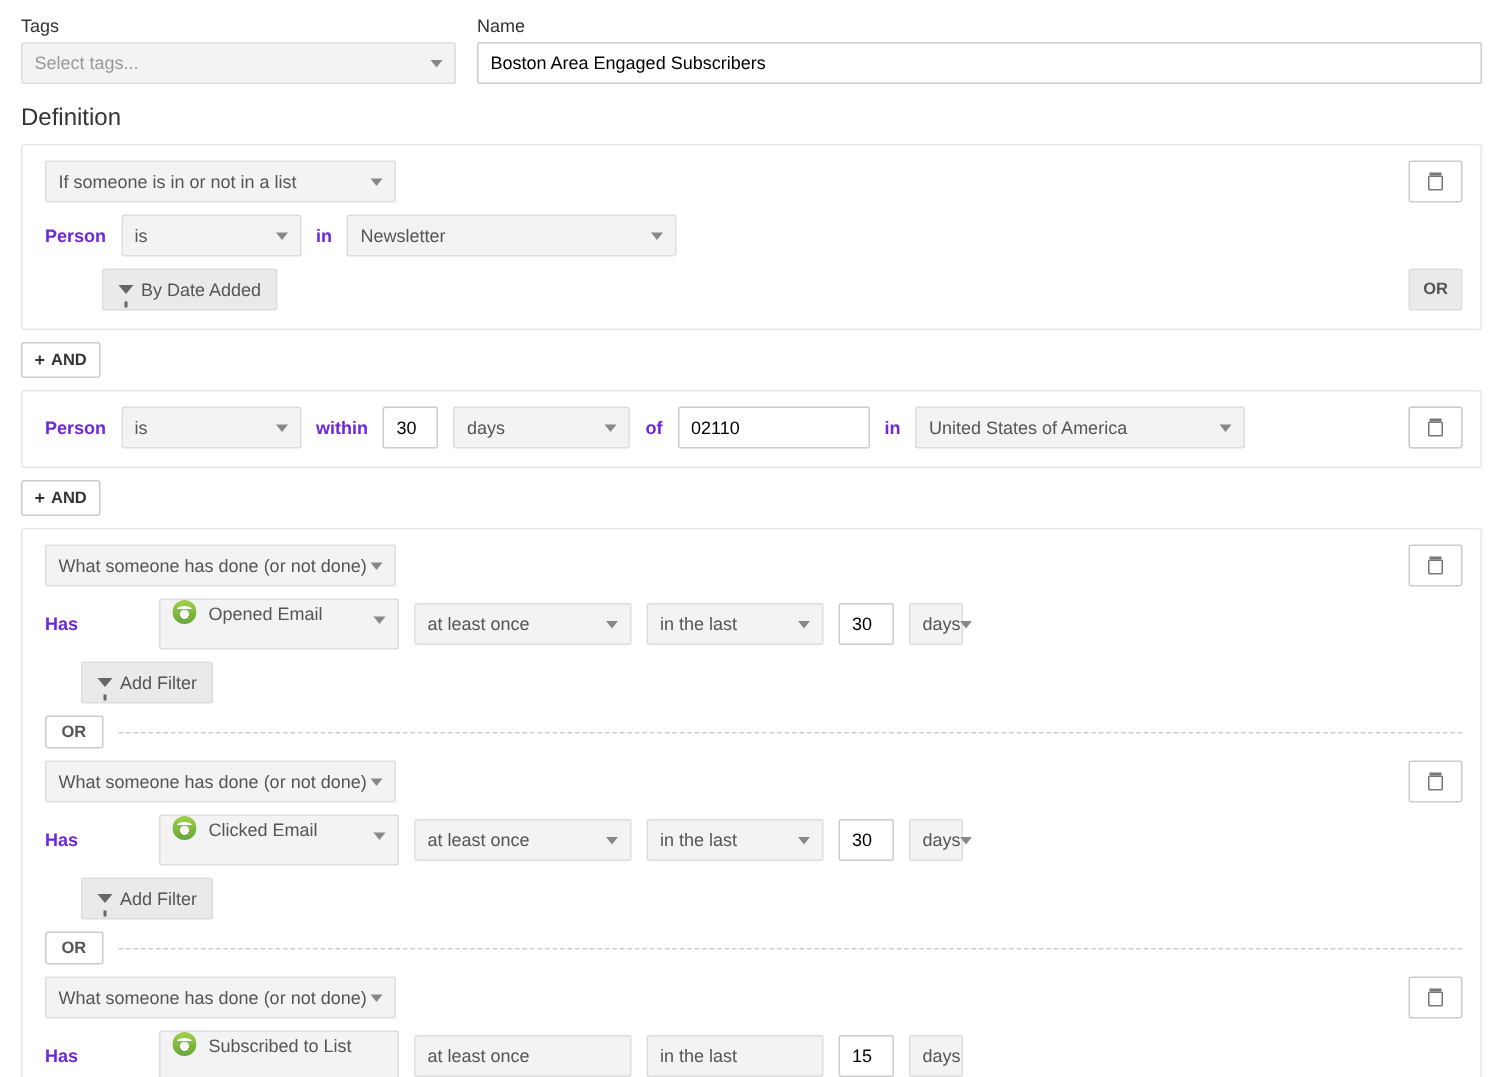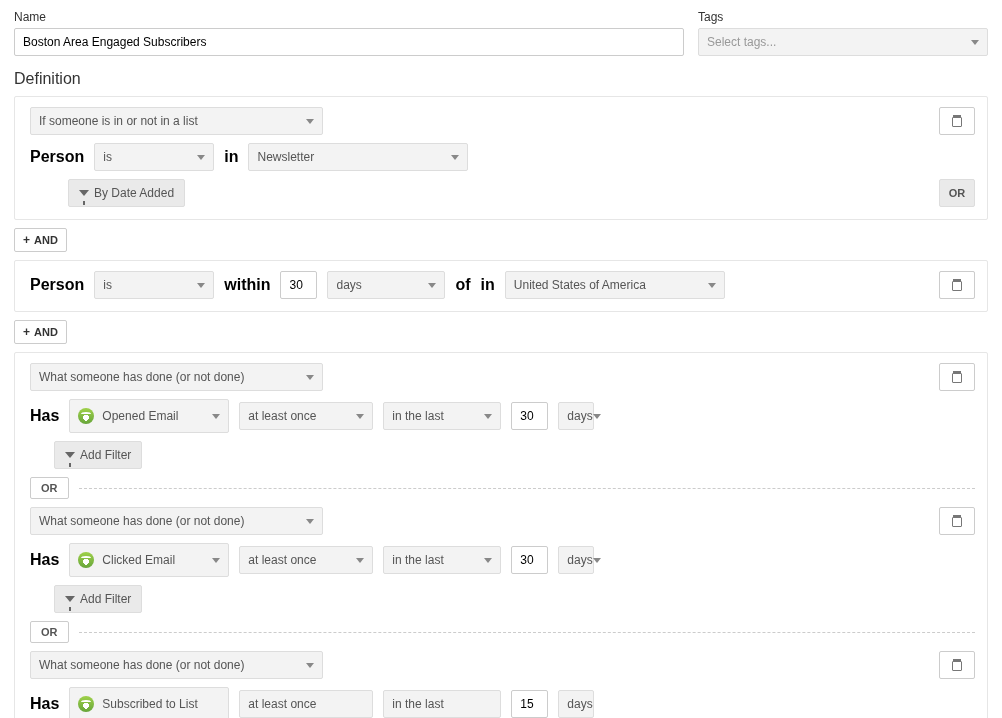--- a/index.html
+++ b/index.html
@@ -4,74 +4,74 @@
   <style>
     * { box-sizing: border-box; margin: 0; padding: 0; }
     body { font-family: -apple-system, BlinkMacSystemFont, "Segoe UI", Helvetica, Arial, sans-serif; font-size: 12px; color: #333; background: #fff; padding: 10px 14px; width: 1002px; }
     .top-row { display: flex; gap: 14px; margin-bottom: 14px; }
     .field-group { display: flex; flex-direction: column; gap: 4px; }
     .field-group.name { flex: 0 0 670px; }
     .field-group.tags { flex: 1; }
     .label { font-size: 12px; color: #333; font-weight:500; }
     .text-input { width: 100%; height: 28px; border: 1px solid #ccc; border-radius: 2px; padding: 0 8px; font-size: 12px; background: #fff; }
     .select-like { display: flex; align-items: center; justify-content: space-between; height: 28px; background: #f3f3f3; border: 1px solid #ddd; border-radius: 2px; padding: 0 8px; font-size: 12px; color: #555; cursor: pointer; }
-    .select-like.wide { width: 293px; }
+    .select-like.wide { width: 234px; }
     .select-like.w120 { width: 120px; }
     .select-like.w118 { width: 118px; }
     .select-like.w220 { width: 220px; }
-    .select-like.w125 { width: 134px; }
+    .select-like.w125 { width: 145px; }
     .select-like.w50 { width: 36px; }
     .chevron-down { display:inline-block; width: 0; height: 0; border-left: 4px solid transparent; border-right: 4px solid transparent; border-top: 5px solid #888; }
     .definition-wrap h2 { font-size: 16px; font-weight: 500; margin-bottom: 8px; }
     .def-block { border: 1px solid #e6e6e6; border-radius: 2px; padding: 10px 12px 12px 15px; background: #fff; position: relative; }
     .row { display: flex; align-items: center; gap: 10px; flex-wrap: wrap; }
     .row + .row { margin-top: 8px; }
-    .static-label { font-size: 16px; font-weight: 600; color: #000000; }
+    .static-label { font-size: 12px; font-weight: 600; color: #6d28d9; }
     .btn-sm { display: inline-flex; align-items: center; gap: 5px; height: 28px; padding: 0 10px; background: #eaeaea; border: 1px solid #ddd; border-radius: 2px; font-size: 12px; color: #555; cursor: pointer; }
     .btn-icon-only { width: 36px; height: 28px; display:inline-flex; align-items:center; justify-content:center; background:#fff; border:1px solid #ccc; border-radius:2px; cursor:pointer; }
     .delete-btn { position: absolute; right: 12px; top: 10px; }
     .trash-icon { display:inline-block; width:10px; height:12px; position:relative; }
     .trash-icon::before { content:""; position:absolute; top:2px; left:0; right:0; bottom:0; border:1px solid #777; border-radius:1px; }
     .trash-icon::after { content:""; position:absolute; top:0; left:1px; right:1px; height:2px; background:#777; }
     .filter-icon { display:inline-block; width: 0; height: 0; border-left: 5px solid transparent; border-right: 5px solid transparent; border-top: 6px solid #666; position:relative; }
     .filter-icon::after { content:""; position:absolute; left:-1px; top:5px; width:2px; height:4px; background:#666; }
     .plus-icon { font-weight: 700; font-size:12px; }
     .and-btn { margin: 8px 0 8px 0; }
     .and-wrap { border:1px solid #ccc; border-radius:2px; background:#fff; display:inline-flex; align-items:center; gap:4px; padding: 4px 8px; font-size:11px; font-weight:600; cursor:pointer; }
     .or-btn { display:inline-flex; align-items:center; justify-content:center; width:36px; height:28px; background:#eaeaea; border:1px solid #ddd; border-radius:2px; font-size:11px; font-weight:600; color:#555; cursor:pointer; }
     .brand-icon { width:16px; height:16px; border-radius:50%; background: radial-gradient(circle at 50% 60%, #fff 0 3px, transparent 3px), linear-gradient(#9fd14a,#67a53a); position:relative; display:inline-block; flex:0 0 16px;}
     .brand-icon::after { content:""; position:absolute; left:3px; right:3px; top:4px; height:2px; border-top:2px solid #fff; border-radius:50%; }
-    .event-select { display:flex; align-items:center; gap:8px; background:#f3f3f3; border:1px solid #ddd; border-radius:2px; height:28px; padding:16px 8px; width:160px; cursor:pointer; }
+    .event-select { display:flex; align-items:flex-end; gap:8px; background:#f3f3f3; border:1px solid #ddd; border-radius:2px; height:28px; padding:16px 8px; width:160px; cursor:pointer;margin-left:44px; }
     .event-select .event-text { flex:1; font-size:12px; color:#555; }
     .small-input { width:37px; height:28px; border:1px solid #ccc; border-radius:2px; padding:0 8px; font-size:12px; text-align:left; }
     .zip-input { width:128px; height:28px; border:1px solid #ccc; border-radius:2px; padding:0 8px; font-size:12px; }
     .or-divider { display:flex; align-items:center; gap:10px; margin:8px 0; }
     .or-divider .or-chip { border:1px solid #ccc; border-radius:2px; background:#fff; padding:4px 10px; font-size:11px; font-weight:600; color:#555; }
     .or-divider .dash-line { flex:1; border-top:1px dashed #ccc; height:0; }
     .placeholder { color:#999; }
     .filter-row { margin-top:8px; margin-left:24px; }
     .subblock { position:relative; }
     .subblock .delete-side { position:absolute; right:0; top:0; }
     .subblock-row2-pad { margin-left:0; }
   </style>
 </head>
 <body>
 
 <div class="top-row">
-  <div class="field-group name">
-    <span class="label">Name</span>
-    <input class="text-input" type="text" value="Boston Area Engaged Subscribers" style="">
-  </div>
   <div class="field-group tags">
     <span class="label">Tags</span>
     <div class="select-like">
       <span class="placeholder">Select tags...</span>
       <span class="chevron-down"></span>
     </div>
   </div>
+  <div class="field-group name">
+    <span class="label">Name</span>
+    <input class="text-input" type="text" value="Boston Area Engaged Subscribers" style="">
+  </div>
 </div>
 
 <div class="definition-wrap">
   <h2>Definition</h2>
 
   <div class="def-block">
     <div class="btn-icon-only delete-btn">
         <span class="trash-icon"></span>
       </div>
     <div class="row">
@@ -122,20 +122,21 @@
         <span>is</span>
         <span class="chevron-down"></span>
       </div>
       <span class="static-label" style="font-weight:600;">within</span>
       <input class="small-input" type="text" value="30" style="">
       <div class="select-like w118">
         <span>days</span>
         <span class="chevron-down"></span>
       </div>
       <span class="static-label" style="font-weight:700;">of</span>
+      <input class="zip-input" type="text" value="02110" style="">
       <span class="static-label" style="font-weight:600;">in</span>
       <div class="select-like w220">
         <span>United States of America</span>
         <span class="chevron-down"></span>
       </div>
       <div style="flex:1;"></div>
       <div class="or-btn">
           <span>OR</span>
         </div>
     </div>

